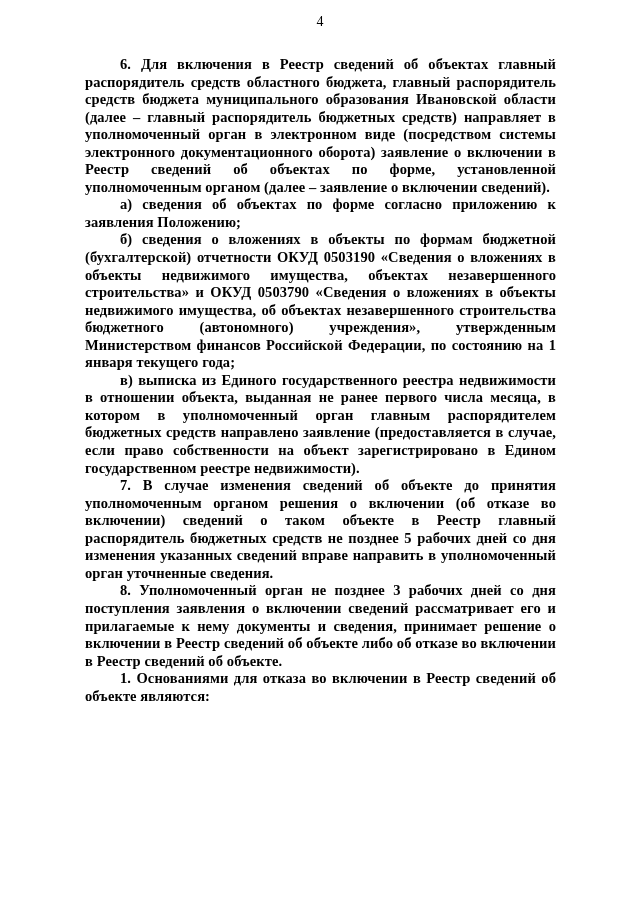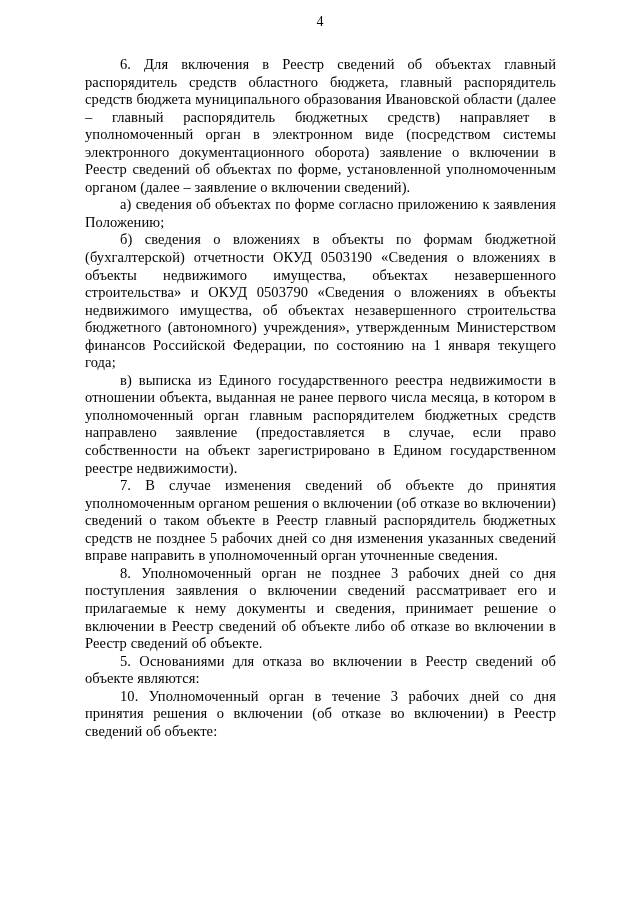--- a/index.html
+++ b/index.html
@@ -26,36 +26,36 @@
   }
   .content {
     position: absolute;
     top: 56px;
     left: 85px;
     width: 471px;
     font-size: 14.5px;
     line-height: 17.55px;
     text-align: justify;
     letter-spacing: 0.1px;
+    font-weight: bold;
   }
   .content p {
     margin: 0;
     padding: 0;
     text-indent: 35px;
   }
 </style>
 </head>
 <body>
 
 <div class="page">
   <div class="page-number">4</div>
 
   <div class="content">
     <p>6. Для включения в Реестр сведений об объектах главный распорядитель средств областного бюджета, главный распорядитель средств бюджета муниципального образования Ивановской области (далее – главный распорядитель бюджетных средств) направляет в уполномоченный орган в электронном виде (посредством системы электронного документационного оборота) заявление о включении в Реестр сведений об объектах по форме, установленной уполномоченным органом (далее – заявление о включении сведений).</p>
     <p>а) сведения об объектах по форме согласно приложению к заявления Положению;</p>
     <p>б) сведения о вложениях в объекты по формам бюджетной (бухгалтерской) отчетности ОКУД 0503190 «Сведения о вложениях в объекты недвижимого имущества, объектах незавершенного строительства» и ОКУД 0503790 «Сведения о вложениях в объекты недвижимого имущества, об объектах незавершенного строительства бюджетного (автономного) учреждения», утвержденным Министерством финансов Российской Федерации, по состоянию на 1 января текущего года;</p>
     <p>в) выписка из Единого государственного реестра недвижимости в отношении объекта, выданная не ранее первого числа месяца, в котором в уполномоченный орган главным распорядителем бюджетных средств направлено заявление (предоставляется в случае, если право собственности на объект зарегистрировано в Едином государственном реестре недвижимости).</p>
     <p>7. В случае изменения сведений об объекте до принятия уполномоченным органом решения о включении (об отказе во включении) сведений о таком объекте в Реестр главный распорядитель бюджетных средств не позднее 5 рабочих дней со дня изменения указанных сведений вправе направить в уполномоченный орган уточненные сведения.</p>
     <p>8. Уполномоченный орган не позднее 3 рабочих дней со дня поступления заявления о включении сведений рассматривает его и прилагаемые к нему документы и сведения, принимает решение о включении в Реестр сведений об объекте либо об отказе во включении в Реестр сведений об объекте.</p>
-    <p>5. Основаниями для отказа во включении в Реестр сведений об объекте являются:</p>
-    <p>10. Уполномоченный орган в течение 3 рабочих дней со дня принятия решения о включении (об отказе во включении) в Реестр сведений об объекте:</p>
+    <p>1. Основаниями для отказа во включении в Реестр сведений об объекте являются:</p>
   </div>
 </div>
 
 </body></html>

